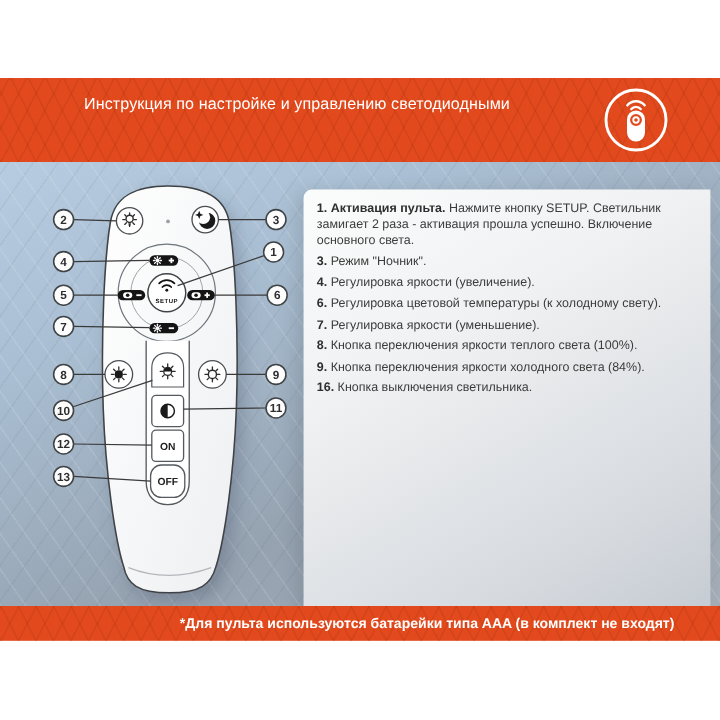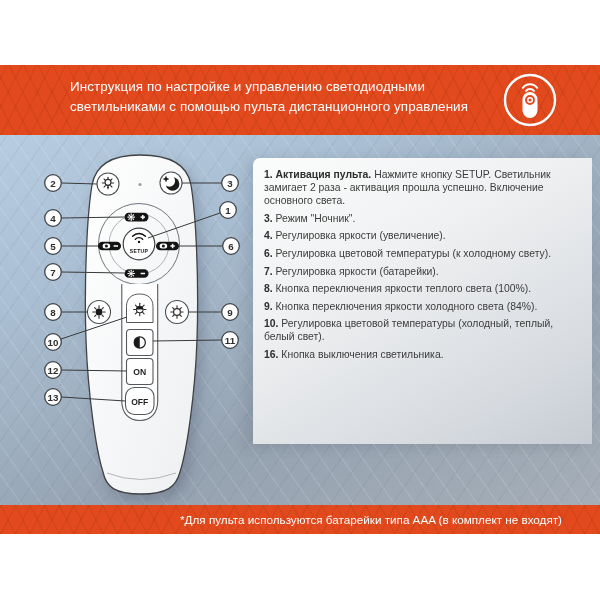--- a/index.html
+++ b/index.html
@@ -20,74 +20,72 @@
 
   
   .content{
     position:absolute;left:0;top:135px;width:600px;height:370px;
     background-image:
       repeating-linear-gradient(55deg, rgba(255,255,255,0.10) 0 1.5px, transparent 1.5px 17px),
       repeating-linear-gradient(-55deg, rgba(80,92,108,0.07) 0 1.5px, transparent 1.5px 17px),
       linear-gradient(155deg,#b7cce0 0%,#a9bed2 28%,#95a2b0 65%,#a5aeb8 100%);
   }
   .text-panel{
-    position:absolute;left:253px;top:23px;width:339px;height:286px;
+    position:absolute;left:253px;top:23px;width:339px;height:347px;
     background:linear-gradient(150deg,#fbfcfc 0%,#f0f1f2 35%,#d6dadf 80%,#c6ccd3 100%);
     border-top-left-radius:7px;
     box-shadow:-6px 2px 14px rgba(60,70,85,0.18);
     box-sizing:border-box;
     padding:10px 18px 0 11px;
   }
   .text-panel p{margin:0 0 4.5px 0;font-size:10.4px;line-height:13.1px;color:#3c3c3c;max-width:305px;}
   .text-panel .num,.text-panel .lead{font-weight:bold;color:#2e2e2e;}
 
   .remote-svg{position:absolute;left:0;top:0;}
 
   
   .footer{
     position:absolute;left:0;top:505px;width:600px;height:29px;
     background-color:#e2491c;
     background-image:
       repeating-linear-gradient(63deg, rgba(110,28,4,0.10) 0 1.5px, transparent 1.5px 13px),
       repeating-linear-gradient(-63deg, rgba(110,28,4,0.10) 0 1.5px, transparent 1.5px 13px);
-    color:#ffffff;font-weight:normal;font-size:11.7px;line-height:29px;
+    color:#ffffff;font-weight:bold;font-size:11.7px;line-height:29px;
     text-align:right;box-sizing:border-box;padding-right:38px;
   }
 </style>
 </head>
 <body>
 
 <div class="page">
 
   <div class="header">
     <div class="header-title">
       <div>Инструкция по настройке и управлению светодиодными</div>
-      <div>светильниками с помощью пульта дистанционного управления</div>
     </div>
     <svg class="header-icon" width="60" height="60" viewBox="0 0 60 60">
       <circle cx="30" cy="30" r="25" fill="none" stroke="#ffffff" stroke-width="2.4"></circle>
       <path d="M22.8 17.8 A 9.2 9.2 0 0 1 37.2 17.8" fill="none" stroke="#ffffff" stroke-width="2" stroke-linecap="round"></path>
       <path d="M26.1 20.9 A 5 5 0 0 1 33.9 20.9" fill="none" stroke="#ffffff" stroke-width="2" stroke-linecap="round"></path>
       <rect x="22.5" y="22" width="15" height="26" rx="7.5" fill="#ffffff"></rect>
       <circle cx="30" cy="30" r="4" fill="none" stroke="#e2491c" stroke-width="1.9"></circle>
       <circle cx="30" cy="30" r="1.5" fill="#e2491c"></circle>
     </svg>
   </div>
 
   <div class="content">
 
     <div class="text-panel">
       <p><span class="num">1.</span> <span class="lead">Активация пульта.</span> <span>Нажмите кнопку SETUP. Светильник замигает 2 раза - активация прошла успешно. Включение основного света.</span></p>
       <p><span class="num">3.</span> <span>Режим "Ночник".</span></p>
       <p><span class="num">4.</span> <span>Регулировка яркости (увеличение).</span></p>
       <p><span class="num">6.</span> <span>Регулировка цветовой температуры (к холодному свету).</span></p>
-      <p><span class="num">7.</span> <span>Регулировка яркости (батарейки).</span></p>
+      <p><span class="num">7.</span> <span>Регулировка яркости (уменьшение).</span></p>
       <p><span class="num">8.</span> <span>Кнопка переключения яркости теплого света (100%).</span></p>
       <p><span class="num">9.</span> <span>Кнопка переключения яркости холодного света (84%).</span></p>
-      <p><span class="num">10.</span> <span>Регулировка цветовой температуры (холодный, теплый, белый свет).</span></p>
       <p><span class="num">16.</span> <span>Кнопка выключения светильника.</span></p>
     </div>
 
     <svg class="remote-svg" width="600" height="370" viewBox="0 135 600 370">
       <defs>
         <linearGradient id="gbody" x1="0" y1="0" x2="1" y2="1">
           <stop offset="0" stop-color="#ffffff"></stop>
           <stop offset="1" stop-color="#edeff1"></stop>
         </linearGradient>
         <filter id="fshadow" x="-40%" y="-40%" width="180%" height="180%">

